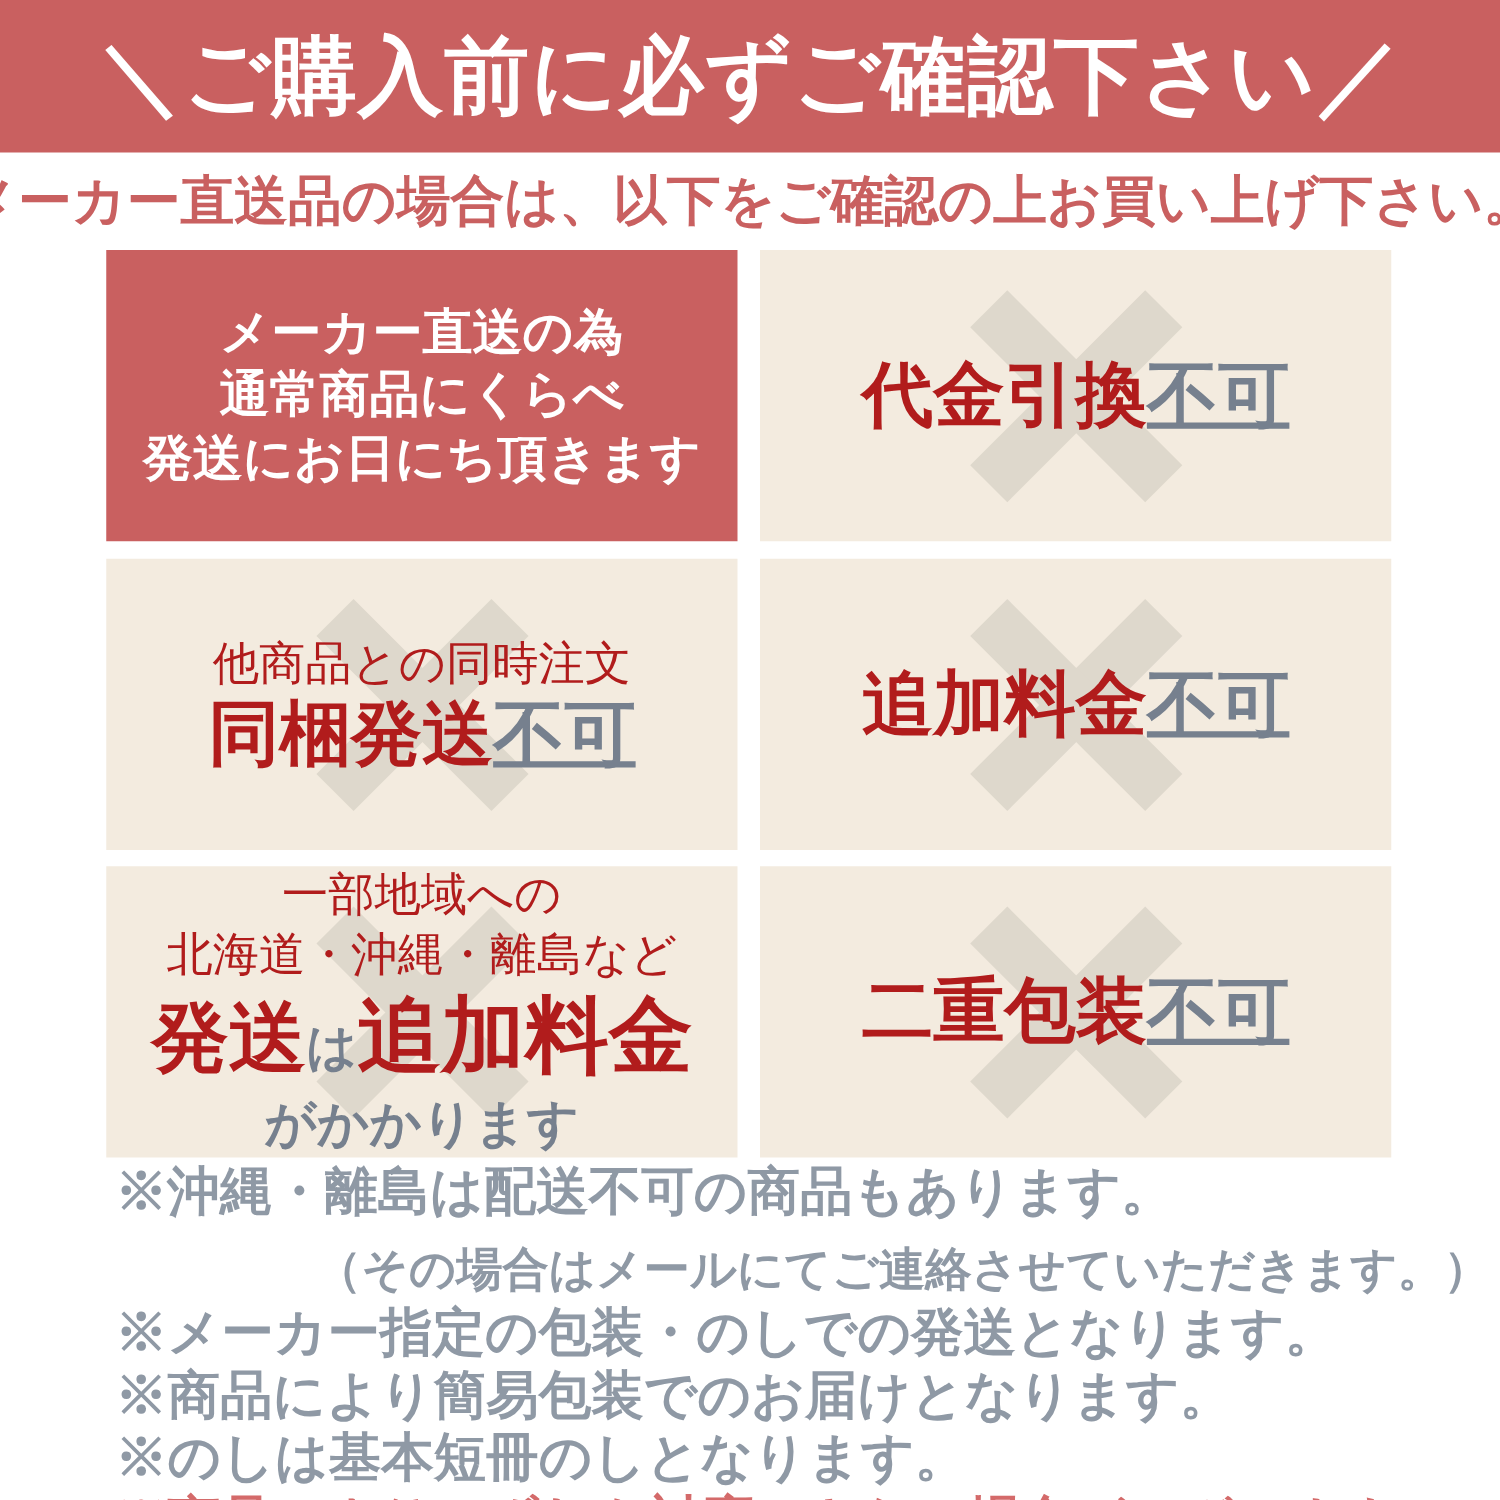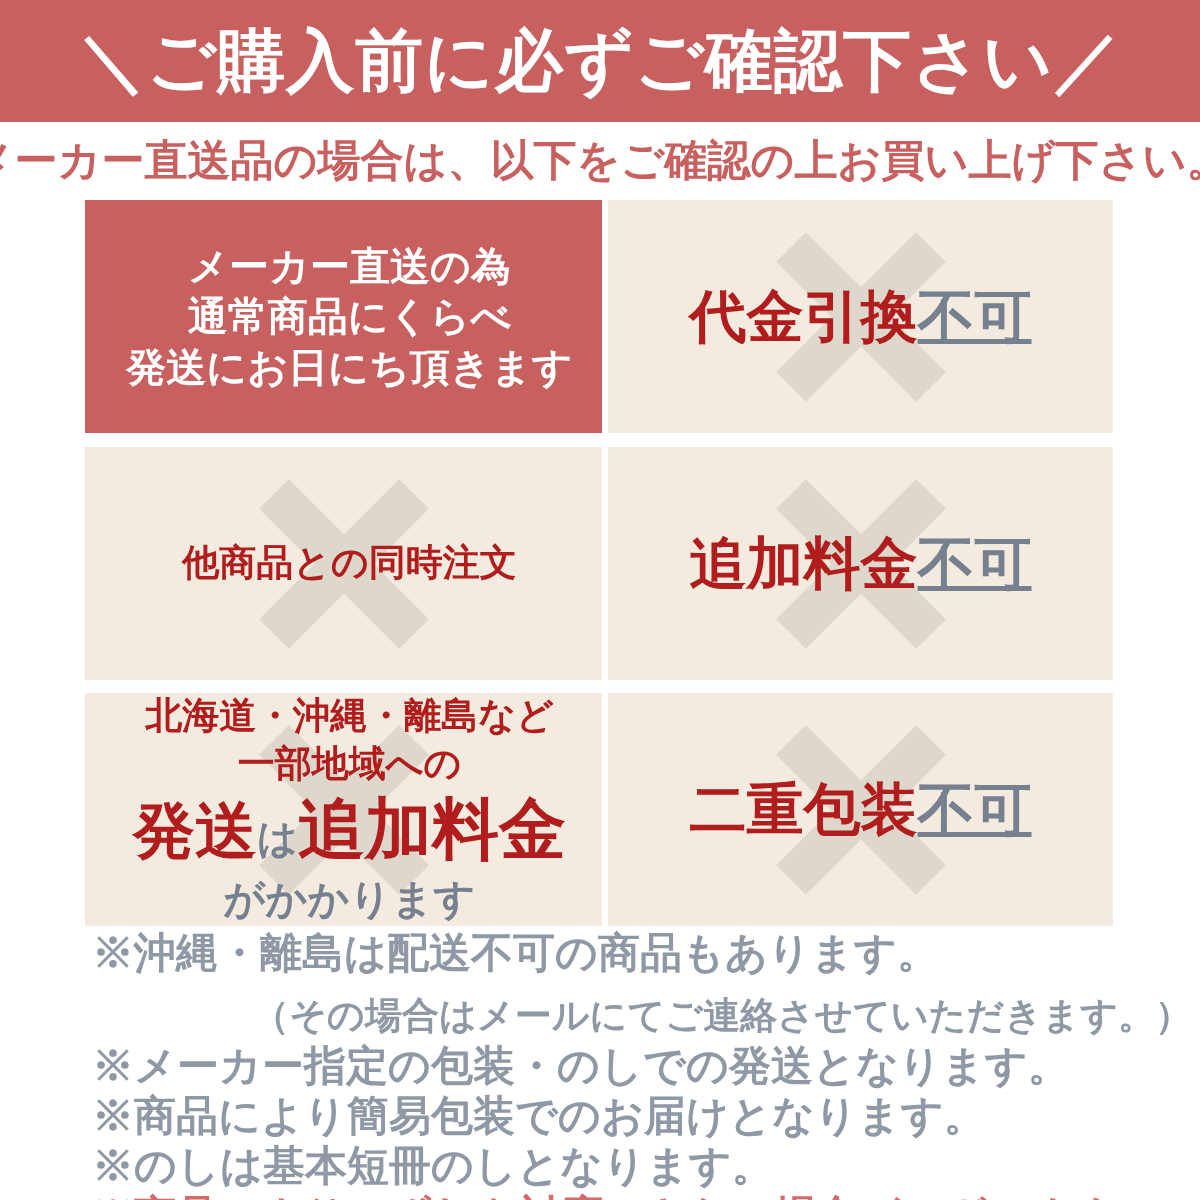--- a/index.html
+++ b/index.html
@@ -31,21 +31,21 @@
   }
 
   
   .card{
     position:absolute;width:505px;height:233px;
     display:flex;flex-direction:column;align-items:center;justify-content:center;
     text-align:center;overflow:hidden;
   }
   .card.red-card{background:var(--salmon);}
   .card.beige{background:var(--beige);}
-  .c-left{left:85px;padding-left:12px;}
+  .c-left{left:85px;}
   .c-right{left:608px;}
   .r1{top:200px;}
   .r2{top:447px;}
   .r3{top:693px;}
 
   .card .content{position:relative;z-index:1;}
 
   
   .cross{
     position:absolute;left:50%;top:50%;width:0;height:0;z-index:0;
@@ -55,21 +55,21 @@
     width:42px;height:198px;background:var(--cross);
   }
   .cross::before{transform:rotate(45deg);}
   .cross::after{transform:rotate(-45deg);}
 
   
   .white-lines{color:#ffffff;font-size:40px;font-weight:bold;line-height:1.26;}
   .main-line{font-size:57px;font-weight:bold;line-height:1.15;white-space:nowrap;}
   .t-red{color:var(--darkred);}
   .t-gray{color:var(--grayblue);text-decoration:underline;}
-  .sub-line{font-size:37px;font-weight:bold;line-height:1.3;white-space:nowrap;}
+  .sub-line{font-size:37px;font-weight:normal;line-height:1.3;white-space:nowrap;}
   .fee-line{font-weight:bold;line-height:1.05;white-space:nowrap;margin-top:6px;}
   .fee-big1{font-size:62px;color:var(--darkred);text-align:right;}
   .fee-small{font-size:40px;color:var(--grayblue);}
   .fee-big2{font-size:67px;color:var(--darkred);}
   .fee-bottom{font-size:41px;font-weight:bold;color:var(--grayblue);margin-top:8px;}
 
   
   .notes{
     position:absolute;left:92px;top:930px;width:1100px;
     color:var(--notegray);font-weight:600;
@@ -101,35 +101,38 @@
     <span class="cross"></span>
     <div class="content main-line">
       <span class="t-red">代金引換</span><span class="t-gray">不可</span>
     </div>
   </div>
 
   <div class="card beige c-left r2">
     <span class="cross"></span>
     <div class="content">
       <div class="sub-line t-red">他商品との同時注文</div>
+      <div class="main-line">
+        <span class="t-red">同梱発送</span><span class="t-gray">不可</span>
+      </div>
     </div>
   </div>
 
   <div class="card beige c-right r2">
     <span class="cross"></span>
     <div class="content main-line">
       <span class="t-red">追加料金</span><span class="t-gray">不可</span>
     </div>
   </div>
 
   <div class="card beige c-left r3">
     <span class="cross"></span>
     <div class="content">
+      <div class="sub-line t-red">一部地域への</div>
       <div class="sub-line t-red">北海道・沖縄・離島など</div>
-      <div class="sub-line t-red">一部地域への</div>
       <div class="fee-line">
         <span class="fee-big1">発送</span><span class="fee-small">は</span><span class="fee-big2">追加料金</span>
       </div>
       <div class="fee-bottom">がかかります</div>
     </div>
   </div>
 
   <div class="card beige c-right r3">
     <span class="cross"></span>
     <div class="content">

